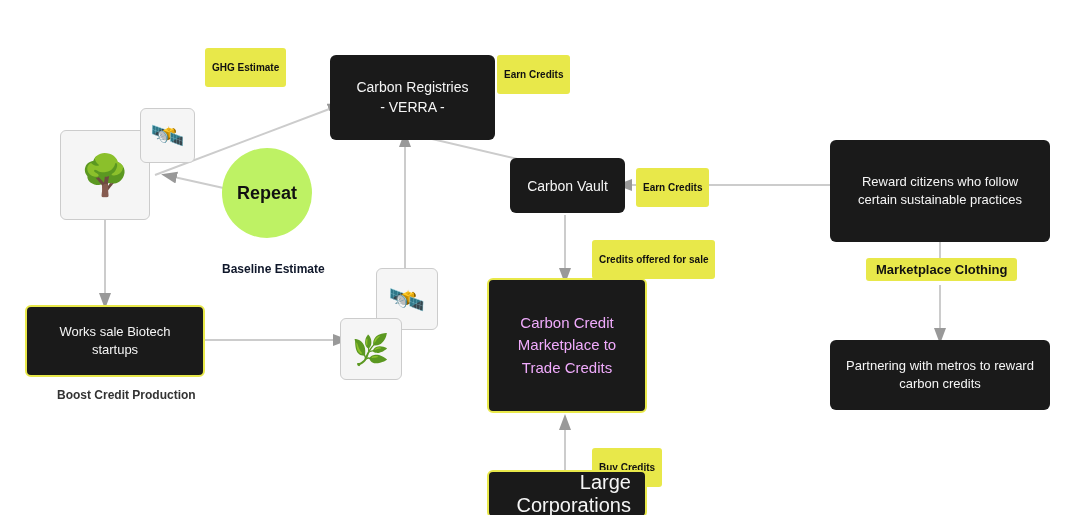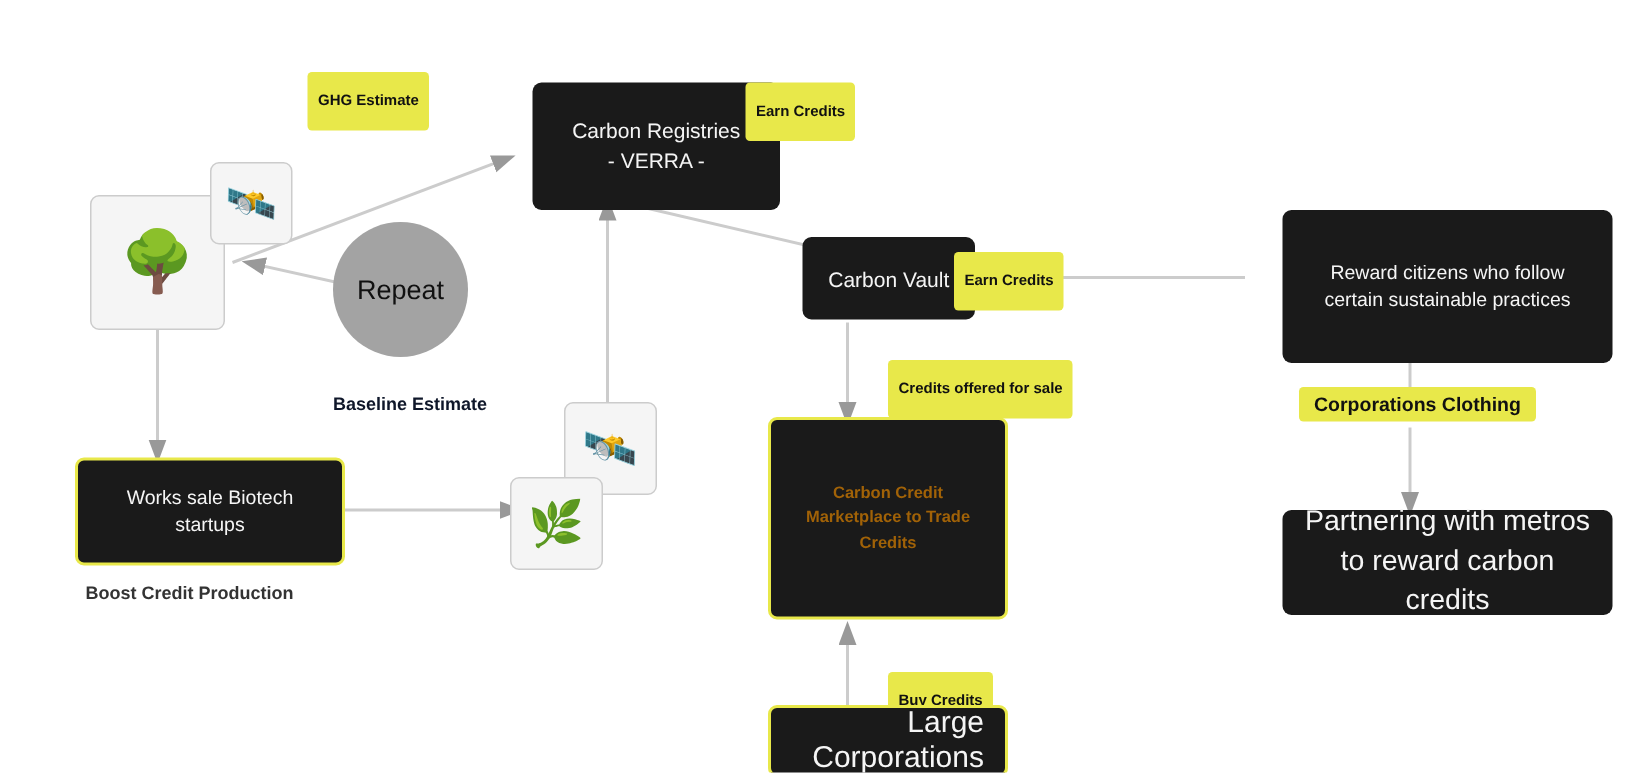--- a/index.html
+++ b/index.html
@@ -23,21 +23,20 @@
       justify-content: center;
       text-align: center;
       border-radius: 6px;
     }
     .node-dark {
       background: #1a1a1a;
       color: #f5f5f5;
       font-size: 14px;
       font-weight: 500;
       padding: 10px 14px;
-      margin-left: 25px;
     }
     .node-light {
       background: #f5f5f5;
       border: 1.5px solid #ccc;
       color: #111;
       font-size: 14px;
     }
     .node-yellow-border {
       border: 2.5px solid #e8e84a;
     }
@@ -54,26 +53,26 @@
     .label-plain {
       position: absolute;
       color: #111;
       font-size: 12px;
       font-weight: 600;
       white-space: nowrap;
     }
     .circle-node {
       position: absolute;
       border-radius: 50%;
-      background: #a3a3a3;
+      background: #bef264;
       display: flex;
       align-items: center;
       justify-content: center;
       font-size: 18px;
-      font-weight: 400;
+      font-weight: 700;
       color: #111;
     }
     svg.arrows {
       position: absolute;
       top: 0; left: 0;
       width: 1085px;
       height: 515px;
       pointer-events: none;
     }
     .emoji-icon {
@@ -135,21 +134,21 @@
 
   <div class="node node-dark" style="left:510px; top:158px; width:115px; height:55px;">
     <span>Carbon Vault</span>
   </div>
 
   <div class="label-yellow" style="left:636px; top:168px;">Earn Credits</div>
 
   <div class="label-yellow" style="left:592px; top:240px;">Credits offered for sale</div>
 
   <div class="node node-dark node-yellow-border" style="left:487px; top:278px; width:160px; height:135px;">
-    <span style="white-space:pre-line; line-height:1.5; font-size:11px; color:#a16207;font-weight:bold;">Carbon Credit Marketplace to Trade Credits</span>
+    <span style="white-space:pre-line; line-height:1.5; font-size:15px; color:#f0abfc;">Carbon Credit Marketplace to Trade Credits</span>
   </div>
 
   <div class="label-yellow" style="left:592px; top:448px;">Buy Credits</div>
 
   <div class="node node-dark node-yellow-border" style="left:487px; top:470px; width:160px; height:48px;">
     <span style="font-size:20px;text-align:right;">Large Corporations</span>
   </div>
 
   <div class="circle-node" style="left:222px; top:148px; width:90px; height:90px;">
     <span>Repeat</span>
@@ -168,19 +167,19 @@
   </div>
 
   <div class="node node-light" style="left:340px; top:318px; width:62px; height:62px;">
     <span style="font-size:30px;">🌿</span>
   </div>
 
   <div class="node node-dark" style="left:830px; top:140px; width:220px; height:102px;">
     <span style="white-space:pre-line; line-height:1.4; font-size:13px;">Reward citizens who follow certain sustainable practices</span>
   </div>
 
-  <div class="label-yellow" style="left:866px; top:258px; font-size:13px; padding:4px 10px;">Corporations Clothing</div>
+  <div class="label-yellow" style="left:866px; top:258px; font-size:13px; padding:4px 10px;">Marketplace Clothing</div>
 
   <div class="node node-dark" style="left:830px; top:340px; width:220px; height:70px;">
-    <span style="white-space:pre-line; line-height:1.4; font-size:19px;">Partnering with metros to reward carbon credits</span>
+    <span style="white-space:pre-line; line-height:1.4; font-size:13px;">Partnering with metros to reward carbon credits</span>
   </div>
 
 </div>
 
 </body></html>

